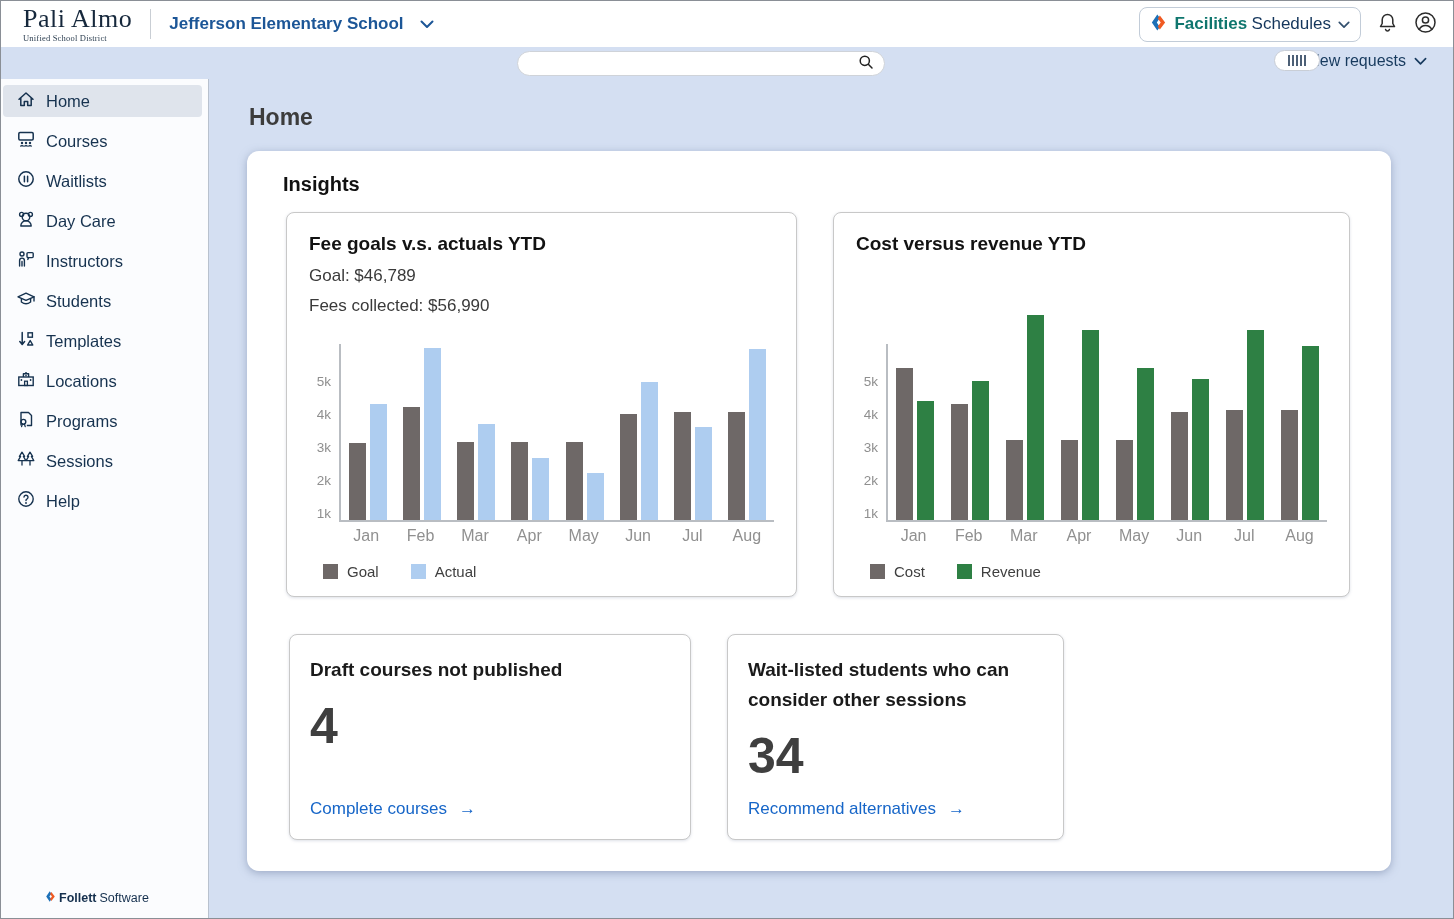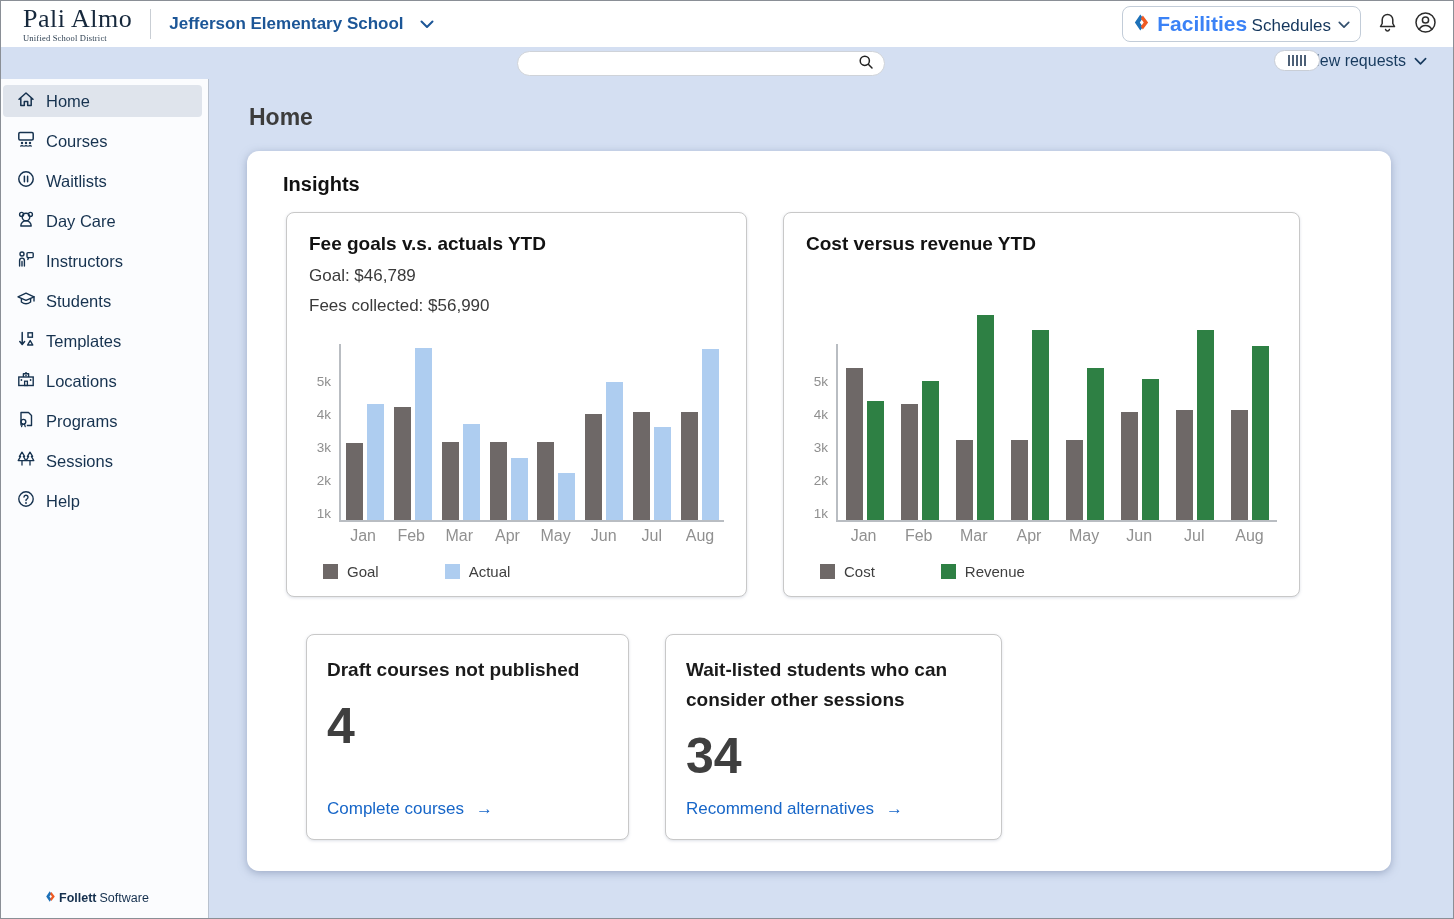--- a/index.html
+++ b/index.html
@@ -9,21 +9,21 @@
 
   
   .app-header { height:46px; background:#fff; display:flex; align-items:center; padding:0 16px 0 22px; flex:none; }
   .brand { display:flex; flex-direction:column; line-height:1; }
   .brand-name { font-family:"Liberation Serif", serif; font-size:26px; color:#16283c; letter-spacing:.5px; }
   .brand-sub { font-family:"Liberation Serif", serif; font-size:8.5px; color:#2c3e50; margin-top:2px; letter-spacing:.2px; }
   .hdr-divider { width:1px; height:30px; background:#c9ced4; margin:0 18px; }
   .school-btn { display:flex; align-items:center; gap:16px; font-size:17px; font-weight:700; color:#1c5697; cursor:pointer; }
   .hdr-right { margin-left:auto; display:flex; align-items:center; gap:16px; }
   .product-pill { display:flex; align-items:center; gap:7px; border:1px solid #c2ccd8; border-radius:8px; background:#fff; padding:5px 10px; cursor:pointer; }
-  .product-bold { font-size:21px; font-weight:700; color:#3b82f6; }
+  .product-bold { font-size:17px; font-weight:700; color:#0f766e; }
   .product-reg { font-size:17px; color:#14365c; }
   .icon-btn { background:none; border:none; cursor:pointer; display:flex; align-items:center; }
 
   
   .band { height:32px; background:#d4dff2; position:relative; flex:none; }
   .search-pill { position:absolute; left:516px; top:4px; width:368px; height:25px; background:#fff; border:1px solid #cfd3d9; border-radius:13px; display:flex; align-items:center; padding:0 10px 0 14px; }
   .search-input { flex:1; border:none; outline:none; font-size:13px; background:transparent; color:#333; }
   .new-requests { position:absolute; right:26px; top:5px; display:flex; align-items:center; gap:8px; cursor:pointer; }
   .nr-label-wrap { position:relative; font-size:16px; color:#173a5e; }
   .cursor-pill { position:absolute; left:-34px; top:-2px; width:46px; height:21px; background:#fff; border:1px solid #c9ced6; border-radius:11px; display:flex; align-items:center; justify-content:center; gap:2px; }
@@ -40,46 +40,46 @@
   .side-footer b { font-weight:700; }
 
   .main { flex:1; padding:0 0 0 40px; min-width:0; }
   .page-title { margin-top:25px; font-size:23px; font-weight:700; color:#3c3c3c; }
 
   
   .insights-card { margin-top:20px; margin-left:-2px; width:1144px; height:720px; background:#fff; border-radius:12px; box-shadow:0 2px 9px rgba(110,125,160,.55); padding:22px 20px; }
   .insights-title { font-size:20px; font-weight:600; color:#111; margin-left:16px; }
   .charts-row { display:flex; gap:36px; margin-top:16px; padding-left:19px; }
   .chart-card { border:1px solid #c8c8c8; border-radius:8px; background:#fff; box-shadow:0 1px 3px rgba(120,130,160,.25); height:385px; padding:20px 22px 16px 22px; display:flex; flex-direction:column; }
-  .chart-card.c0 { width:461px; }
+  .chart-card.c0 { width:511px; }
   .chart-card.c1 { width:517px; }
   .chart-title { font-size:19px; font-weight:700; color:#121212; }
   .chart-sub { font-size:17px; color:#3a3a3a; line-height:26px; margin-top:8px; }
   .plot-wrap { margin-top:auto; }
   .plot { display:flex; }
   .ticks { width:30px; position:relative; flex:none; }
   .tick { position:absolute; right:8px; font-size:13.5px; color:#8f8f8f; }
   .plotbox { flex:1; position:relative; border-bottom:2px solid #b9bdc2; }
   [data-chart="0"] .plotbox { height:186px; }
   [data-chart="1"] .plotbox { height:212px; }
   .axis-line { position:absolute; left:0; bottom:0; width:2px; height:176px; background:#b9bdc2; }
   .bars { position:absolute; left:2px; right:0; bottom:0; top:-40px; display:flex; justify-content:space-around; }
   .group { flex:1; display:flex; justify-content:center; align-items:flex-end; gap:4px; }
   .bar { width:17px; }
   .months { margin-left:30px; display:flex; justify-content:space-around; margin-top:5px; }
   .month { flex:1; text-align:center; font-size:16px; color:#909090; }
-  .legend { display:flex; gap:66px; margin-top:18px; margin-left:14px; }
+  .legend { display:flex; gap:32px; margin-top:18px; margin-left:14px; }
   .legend-item { display:flex; align-items:center; gap:9px; }
   .swatch { width:15px; height:15px; display:inline-block; }
   .legend-item span:last-child { font-size:15px; color:#3f3f3f; }
 
   
   .stats-row { display:flex; gap:36px; margin-top:37px; padding-left:22px; }
   .stat-card { border:1px solid #c8c8c8; border-radius:8px; background:#fff; box-shadow:0 1px 3px rgba(120,130,160,.25); height:206px; padding:20px; display:flex; flex-direction:column; }
-  .stat-card.s0 { width:323px;margin-left:17px; }
+  .stat-card.s0 { width:402px; }
   .stat-card.s1 { width:337px; }
   .stat-title { font-size:19px; font-weight:600; color:#1a1a1a; line-height:30px; }
   .stat-count { font-size:50px; font-weight:600; color:#3f3f3f; margin-top:14px; line-height:1.1; }
   .stat-link { margin-top:auto; font-size:17px; color:#1766c8; cursor:pointer; display:flex; align-items:center; gap:12px; text-decoration:none; }
 </style>
 </head>
 <body>
 
 <div class="frame">
 

